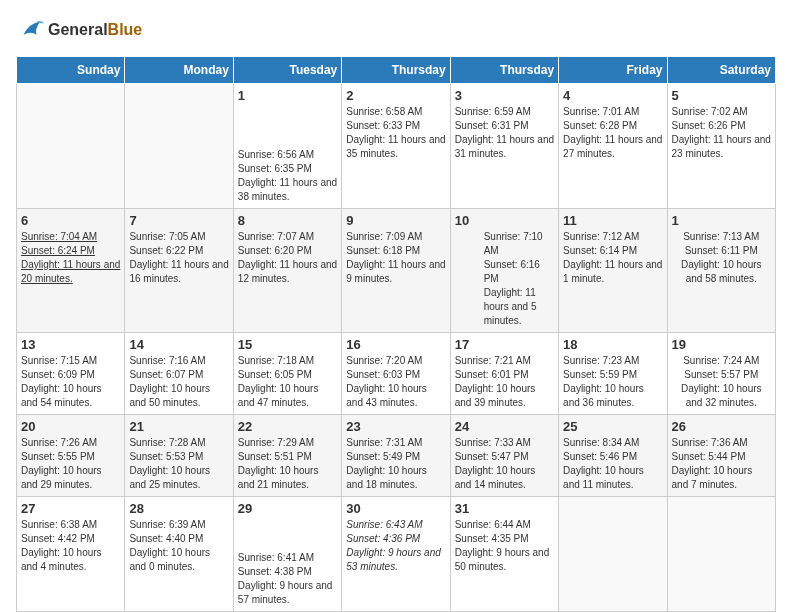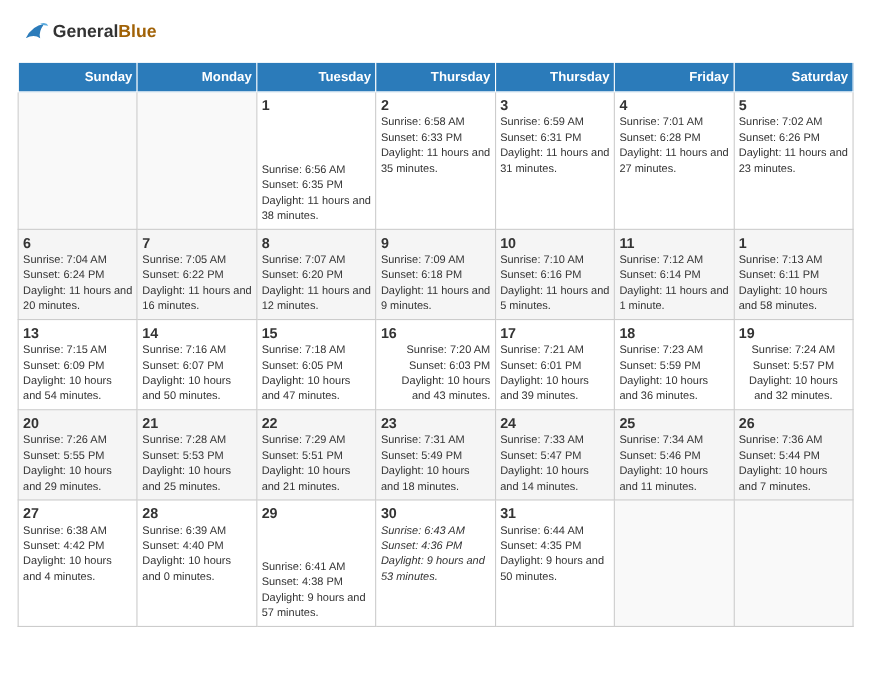--- a/index.html
+++ b/index.html
@@ -140,21 +140,21 @@
         <td>
           <span class="day-num">5</span>
           <div class="day-info" style="white-space: pre-line;">Sunrise: 7:02 AM
 Sunset: 6:26 PM
 Daylight: 11 hours and 23 minutes.</div>
         </td>
       </tr>
       <tr>
         <td>
           <span class="day-num">6</span>
-          <div class="day-info" style="white-space: pre-line;">Sunrise: 7:04 AM
+          <div class="day-info" style="white-space: pre-line; text-decoration: underline;">Sunrise: 7:04 AM
 Sunset: 6:24 PM
 Daylight: 11 hours and 20 minutes.</div>
         </td>
         <td>
           <span class="day-num">7</span>
           <div class="day-info" style="white-space: pre-line;">Sunrise: 7:05 AM
 Sunset: 6:22 PM
 Daylight: 11 hours and 16 minutes.</div>
         </td>
         <td>
@@ -164,33 +164,33 @@
 Daylight: 11 hours and 12 minutes.</div>
         </td>
         <td>
           <span class="day-num">9</span>
           <div class="day-info" style="white-space: pre-line;">Sunrise: 7:09 AM
 Sunset: 6:18 PM
 Daylight: 11 hours and 9 minutes.</div>
         </td>
         <td>
           <span class="day-num">10</span>
-          <div class="day-info" style="white-space: pre-line;">Sunrise: 7:10 AM
+          <div class="day-info" style="white-space: pre-line; margin-left: 29px;">Sunrise: 7:10 AM
 Sunset: 6:16 PM
 Daylight: 11 hours and 5 minutes.</div>
         </td>
         <td>
           <span class="day-num">11</span>
           <div class="day-info" style="white-space: pre-line;">Sunrise: 7:12 AM
 Sunset: 6:14 PM
 Daylight: 11 hours and 1 minute.</div>
         </td>
         <td>
           <span class="day-num">1</span>
-          <div class="day-info" style="white-space: pre-line;">Sunrise: 7:13 AM
+          <div class="day-info" style="white-space: pre-line; text-align: center;">Sunrise: 7:13 AM
 Sunset: 6:11 PM
 Daylight: 10 hours and 58 minutes.</div>
         </td>
       </tr>
       <tr>
         <td>
           <span class="day-num">13</span>
           <div class="day-info" style="white-space: pre-line;">Sunrise: 7:15 AM
 Sunset: 6:09 PM
 Daylight: 10 hours and 54 minutes.</div>
@@ -202,21 +202,21 @@
 Daylight: 10 hours and 50 minutes.</div>
         </td>
         <td>
           <span class="day-num">15</span>
           <div class="day-info" style="white-space: pre-line;">Sunrise: 7:18 AM
 Sunset: 6:05 PM
 Daylight: 10 hours and 47 minutes.</div>
         </td>
         <td>
           <span class="day-num">16</span>
-          <div class="day-info" style="white-space: pre-line; text-align: right;">Sunrise: 7:20 AM
+          <div class="day-info" style="white-space: pre-line;">Sunrise: 7:20 AM
 Sunset: 6:03 PM
 Daylight: 10 hours and 43 minutes.</div>
         </td>
         <td>
           <span class="day-num">17</span>
           <div class="day-info" style="white-space: pre-line;">Sunrise: 7:21 AM
 Sunset: 6:01 PM
 Daylight: 10 hours and 39 minutes.</div>
         </td>
         <td>
@@ -258,21 +258,21 @@
 Daylight: 10 hours and 18 minutes.</div>
         </td>
         <td>
           <span class="day-num">24</span>
           <div class="day-info" style="white-space: pre-line;">Sunrise: 7:33 AM
 Sunset: 5:47 PM
 Daylight: 10 hours and 14 minutes.</div>
         </td>
         <td>
           <span class="day-num">25</span>
-          <div class="day-info" style="white-space: pre-line;">Sunrise: 7:34 AM
+          <div class="day-info" style="white-space: pre-line;">Sunrise: 8:34 AM
 Sunset: 5:46 PM
 Daylight: 10 hours and 11 minutes.</div>
         </td>
         <td>
           <span class="day-num">26</span>
           <div class="day-info" style="white-space: pre-line;">Sunrise: 7:36 AM
 Sunset: 5:44 PM
 Daylight: 10 hours and 7 minutes.</div>
         </td>
       </tr>

